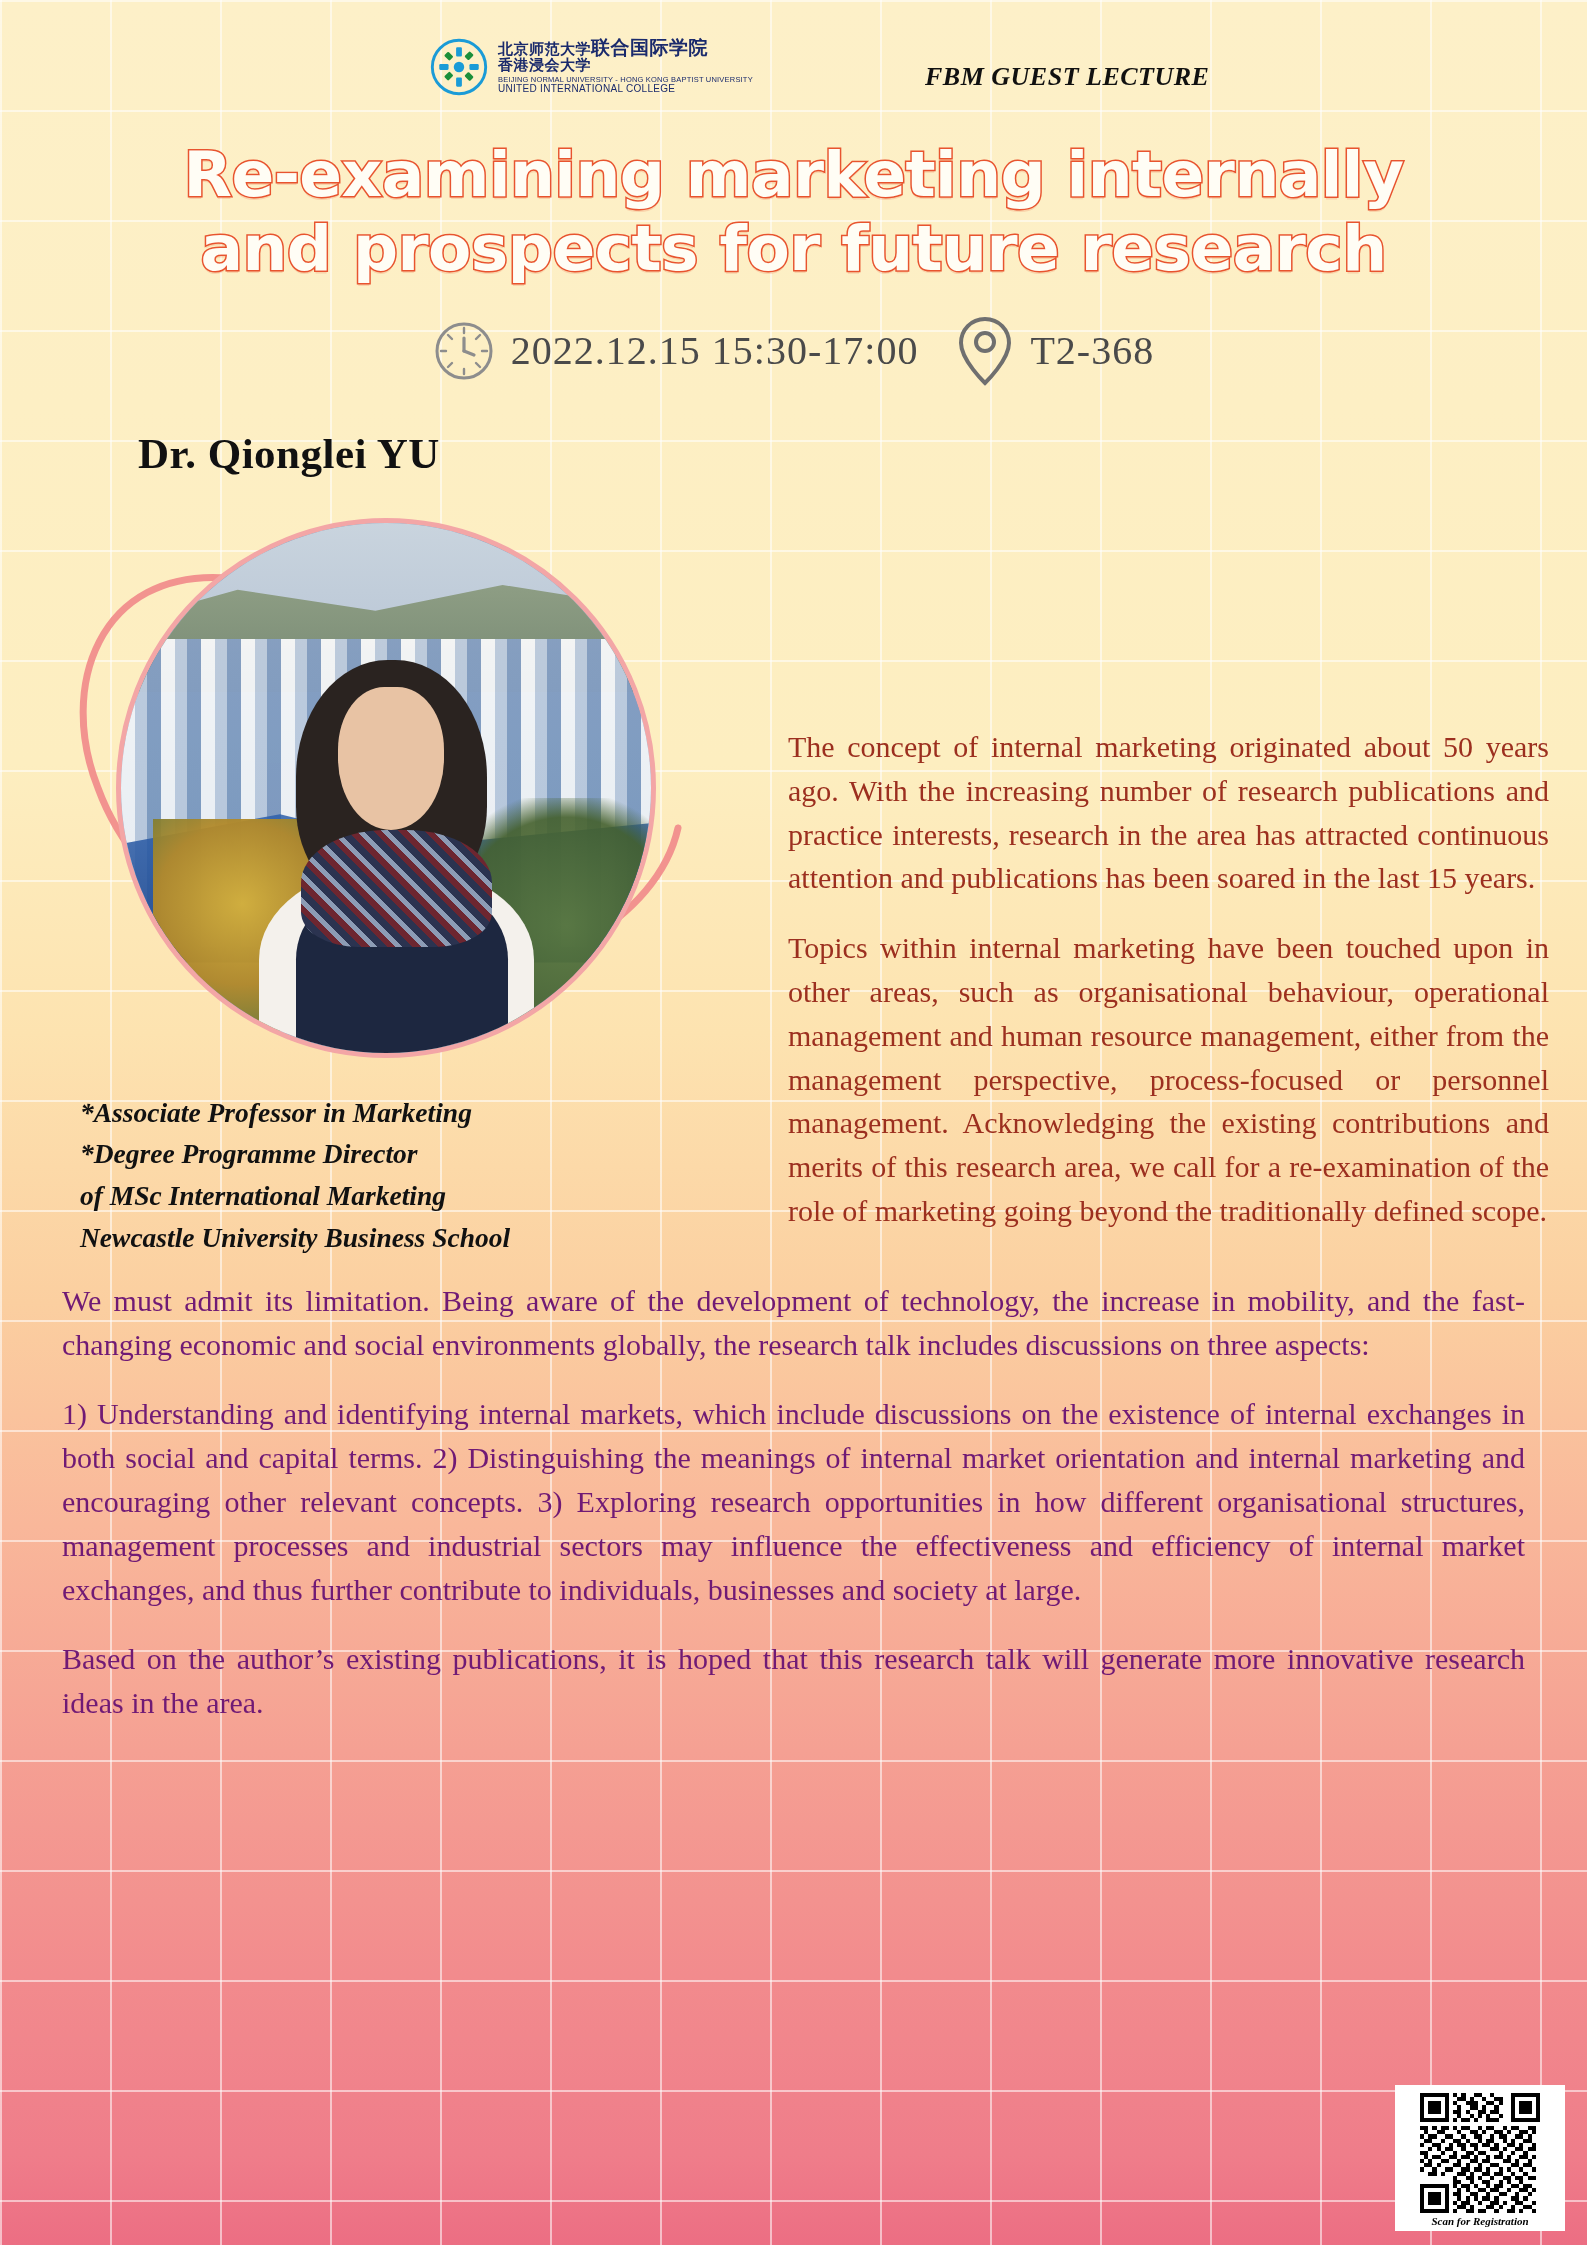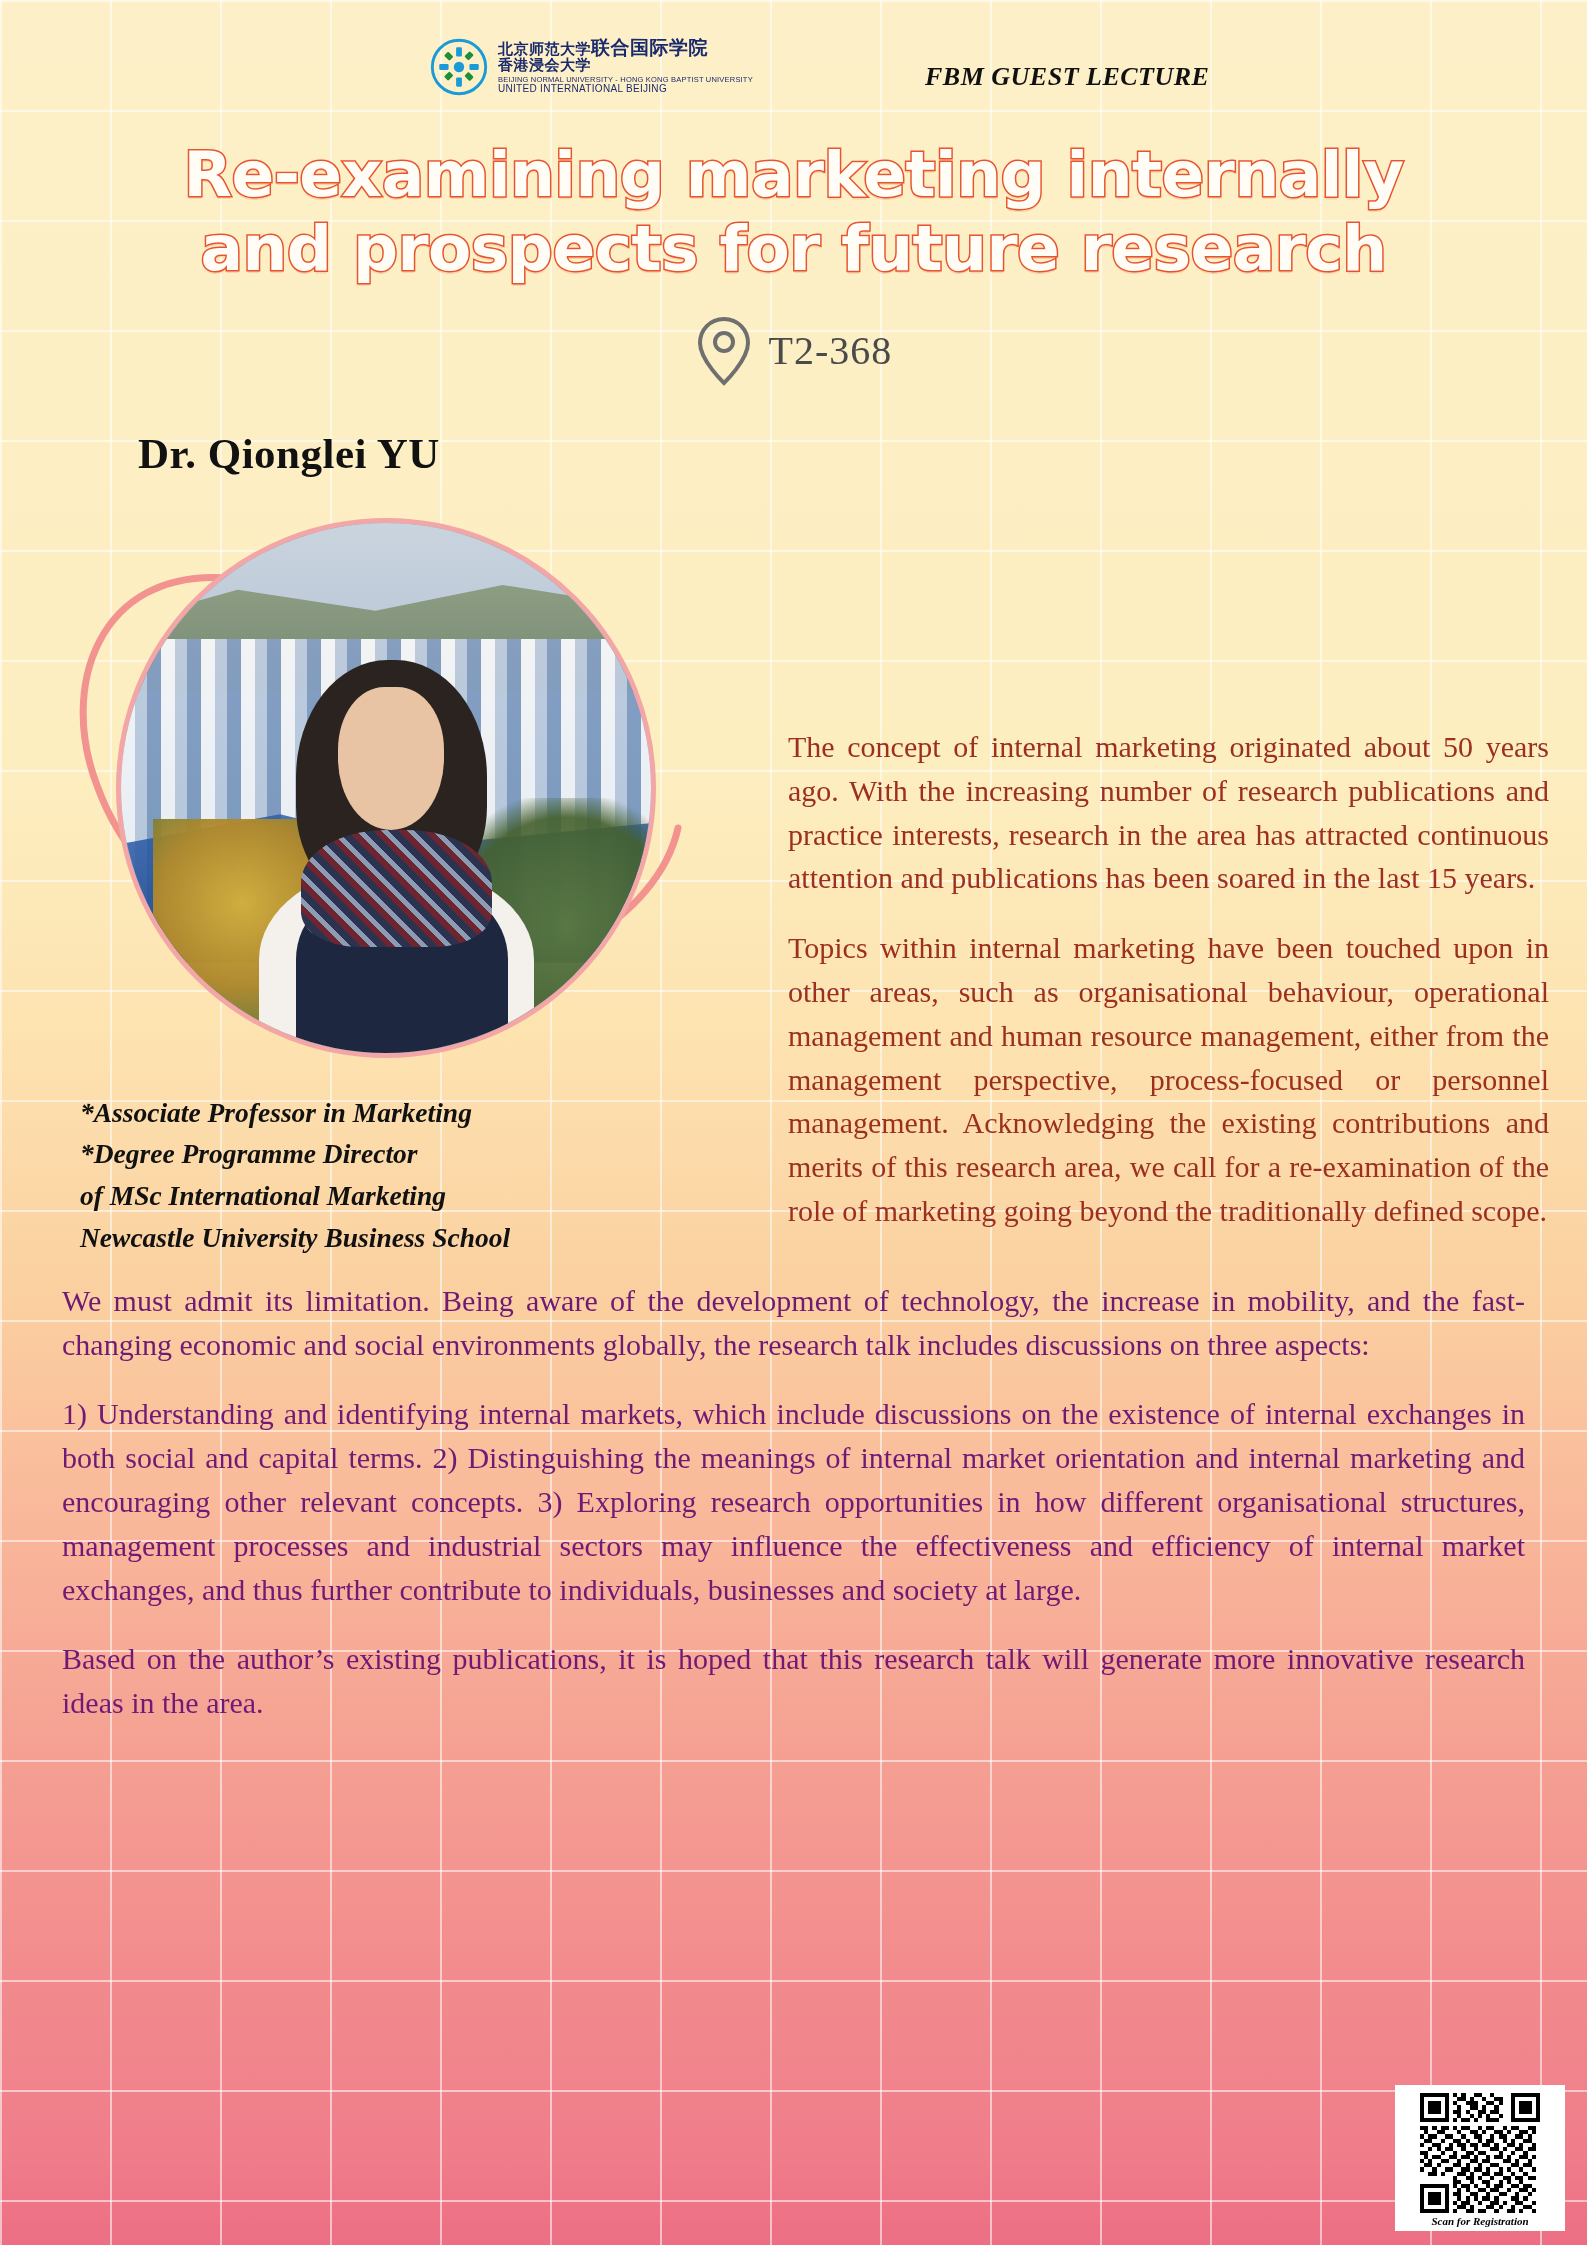--- a/index.html
+++ b/index.html
@@ -290,32 +290,52 @@
           <rect x="26" y="61" width="13" height="10" rx="2" transform="rotate(-45 32 66)"></rect>
         </g>
         <circle cx="50" cy="50" r="9" fill="#1a9bd7"></circle>
       </svg>
       <div class="logo-text">
         <div class="logo-cn">
           <span>北京师范大学</span><span class="big">联合国际学院</span>
         </div>
         <div class="logo-cn">香港浸会大学</div>
         <div class="logo-en1">BEIJING NORMAL UNIVERSITY - HONG KONG BAPTIST UNIVERSITY</div>
-        <div class="logo-en2">UNITED INTERNATIONAL BEIJING</div>
+        <div class="logo-en2">UNITED INTERNATIONAL COLLEGE</div>
       </div>
     </div>
     <div class="guest-lecture">FBM GUEST LECTURE</div>
   </div>
 
   <div class="title-block">
     <div class="title-line">Re-examining marketing internally</div>
     <div class="title-line">and  prospects for future research</div>
   </div>
 
   <div class="meta-row">
+    <div class="meta-item">
+      <svg width="62" height="62" viewBox="0 0 62 62">
+        <circle cx="31" cy="31" r="27" fill="none" stroke="#8d8d8d" stroke-width="3"></circle>
+        <g stroke="#8d8d8d" stroke-width="2.4" stroke-linecap="round">
+          <line x1="31" y1="8" x2="31" y2="13"></line>
+          <line x1="31" y1="49" x2="31" y2="54"></line>
+          <line x1="8" y1="31" x2="13" y2="31"></line>
+          <line x1="49" y1="31" x2="54" y2="31"></line>
+          <line x1="15" y1="15" x2="19" y2="19"></line>
+          <line x1="43" y1="43" x2="47" y2="47"></line>
+          <line x1="47" y1="15" x2="43" y2="19"></line>
+          <line x1="19" y1="43" x2="15" y2="47"></line>
+        </g>
+        <g stroke="#8d8d8d" stroke-width="3.2" stroke-linecap="round">
+          <line x1="31" y1="31" x2="31" y2="18"></line>
+          <line x1="31" y1="31" x2="41" y2="35"></line>
+        </g>
+      </svg>
+      <div class="meta-text">2022.12.15  15:30-17:00</div>
+    </div>
     <div class="meta-item">
       <svg width="58" height="72" viewBox="0 0 58 72">
         <path d="M29 4 C15 4 5 15 5 28 C5 45 29 68 29 68 C29 68 53 45 53 28 C53 15 43 4 29 4 Z" fill="none" stroke="#6f6f6f" stroke-width="4"></path>
         <circle cx="29" cy="27" r="9" fill="none" stroke="#6f6f6f" stroke-width="4"></circle>
       </svg>
       <div class="meta-text">T2-368</div>
     </div>
   </div>
 
   <div class="main">

